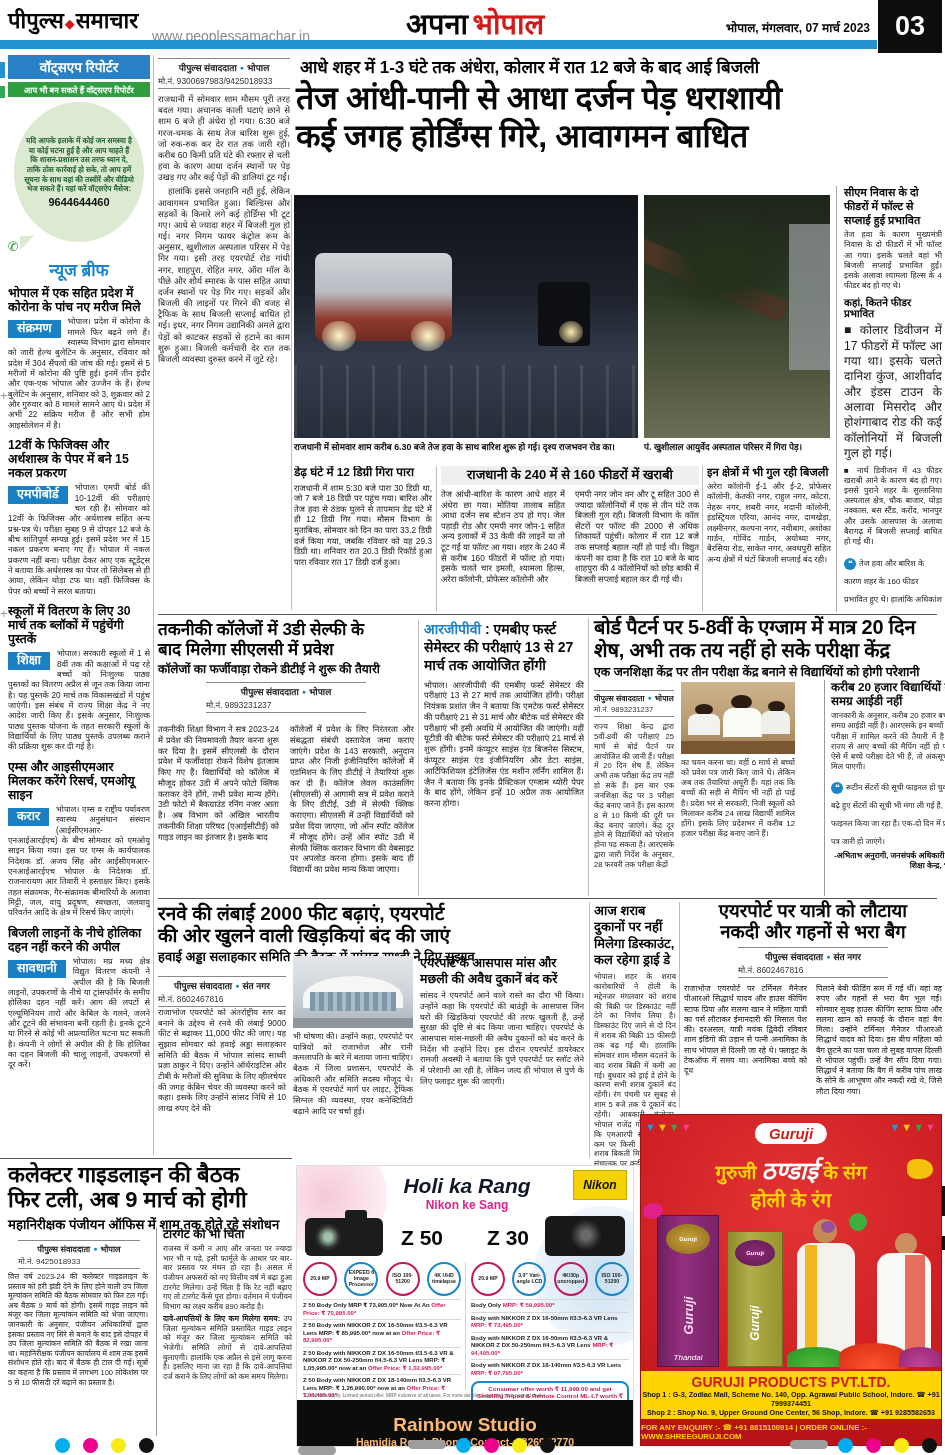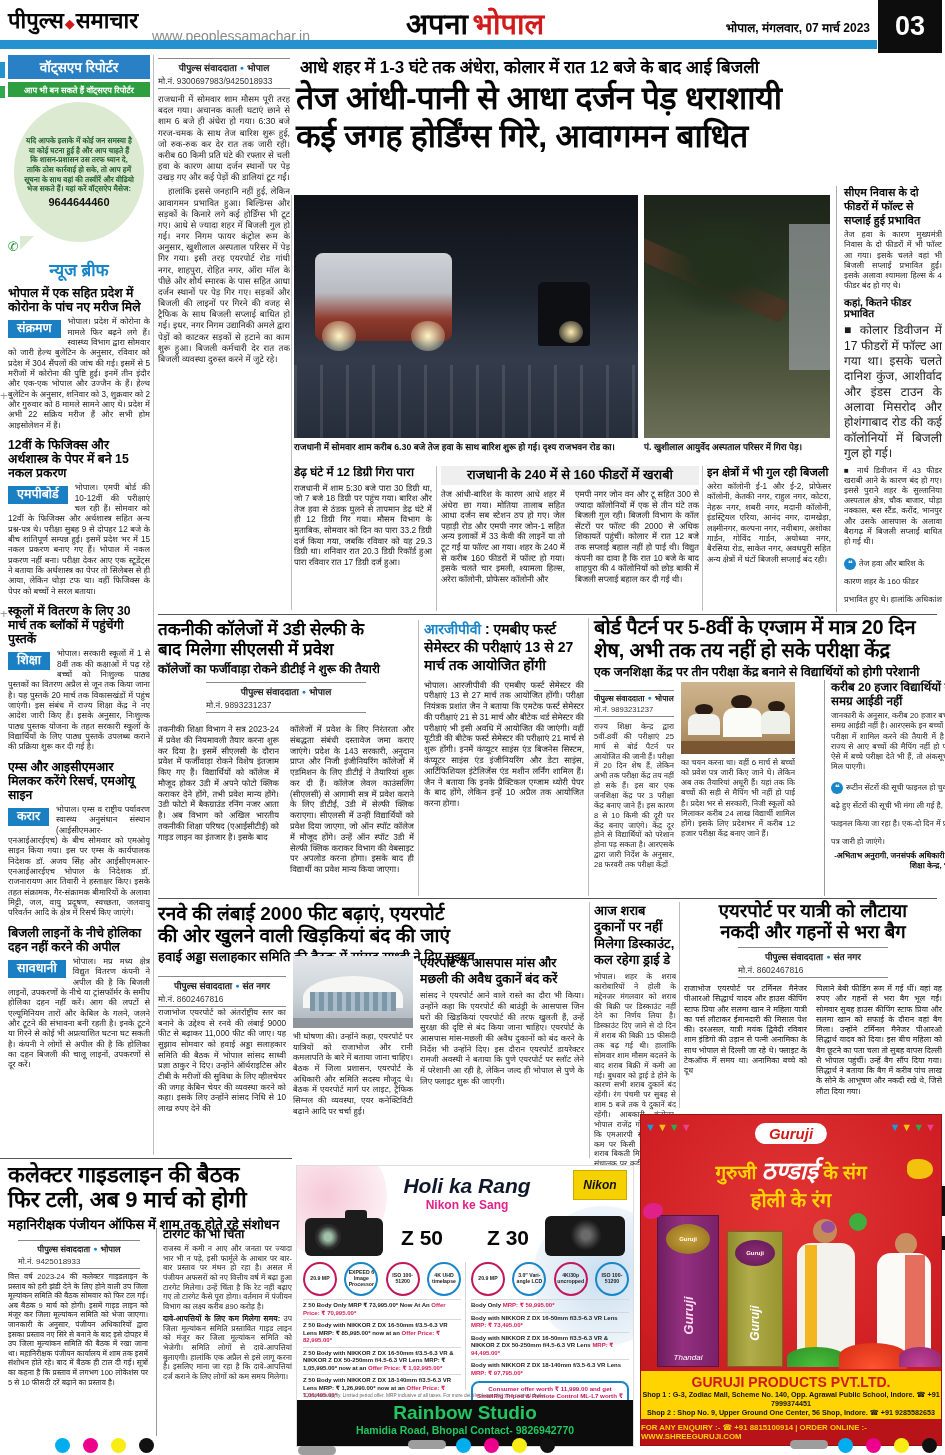--- a/index.html
+++ b/index.html
@@ -349,21 +349,21 @@
         <div class="badge b1">4K/30p uncropped</div>
         <div class="badge b2">ISO 100-51200</div>
       </div>
       <div class="offer-line" style="margin-top:3px"><span>Body Only </span><span class="offer-red">MRP: ₹ 59,995.00*</span></div>
       <div class="offer-line"><span>Body with NIKKOR Z DX 16-50mm f/3.5-6.3 VR Lens </span><span class="offer-red">MRP: ₹ 73,495.00*</span></div>
       <div class="offer-line"><span>Body with NIKKOR Z DX 16-50mm f/3.5-6.3 VR &amp; NIKKOR Z DX 50-250mm f/4.5-6.3 VR Lens </span><span class="offer-red">MRP: ₹ 94,495.00*</span></div>
       <div class="offer-line"><span>Body with NIKKOR Z DX 18-140mm f/3.5-6.3 VR Lens </span><span class="offer-red">MRP: ₹ 97,795.00*</span></div>
       <div style="border:2px solid #1886c9;border-radius:8px;margin-top:2px;padding:2px 4px;text-align:center;font-size:6.2px;font-weight:700;color:#c2185b">Consumer offer worth ₹ 11,999.00 and get SmallRig Tripod &amp; Remote Control ML-L7 worth ₹ 5,045.00 at just ₹ 3,387.00</div>
     </div>
     <div style="position:absolute;left:6px;bottom:48px;width:326px;font-size:4.8px;color:#666">*Conditions apply. Limited period offer. MRP inclusive of all taxes. For more details please visit your nearest dealer.</div>
-    <div style="position:absolute;left:0;bottom:0;width:100%;height:46px;background:#0c0c0c;color:#22c55e;text-align:center;padding-top:2px">
+    <div style="position:absolute;left:0;bottom:0;width:100%;height:46px;background:#0c0c0c;color:#fdba74;text-align:center;padding-top:14px">
       <div style="font-weight:700;font-size:19px">Rainbow Studio</div>
       <div style="font-weight:700;font-size:10.5px">Hamidia Road, Bhopal Contact- 9826942770</div>
     </div>
   </div>
 
   <div class="a" style="left:55px;top:1438px">
     <span class="dotmark" style="background:#00aeef"></span><span class="dotmark" style="background:#ec008c"></span><span class="dotmark" style="background:#f7ec13"></span><span class="dotmark" style="background:#111"></span>
   </div>
   <div class="a" style="left:298px;top:1441px"><span class="graybar"></span></div>
   <div class="a" style="left:408px;top:1438px">

